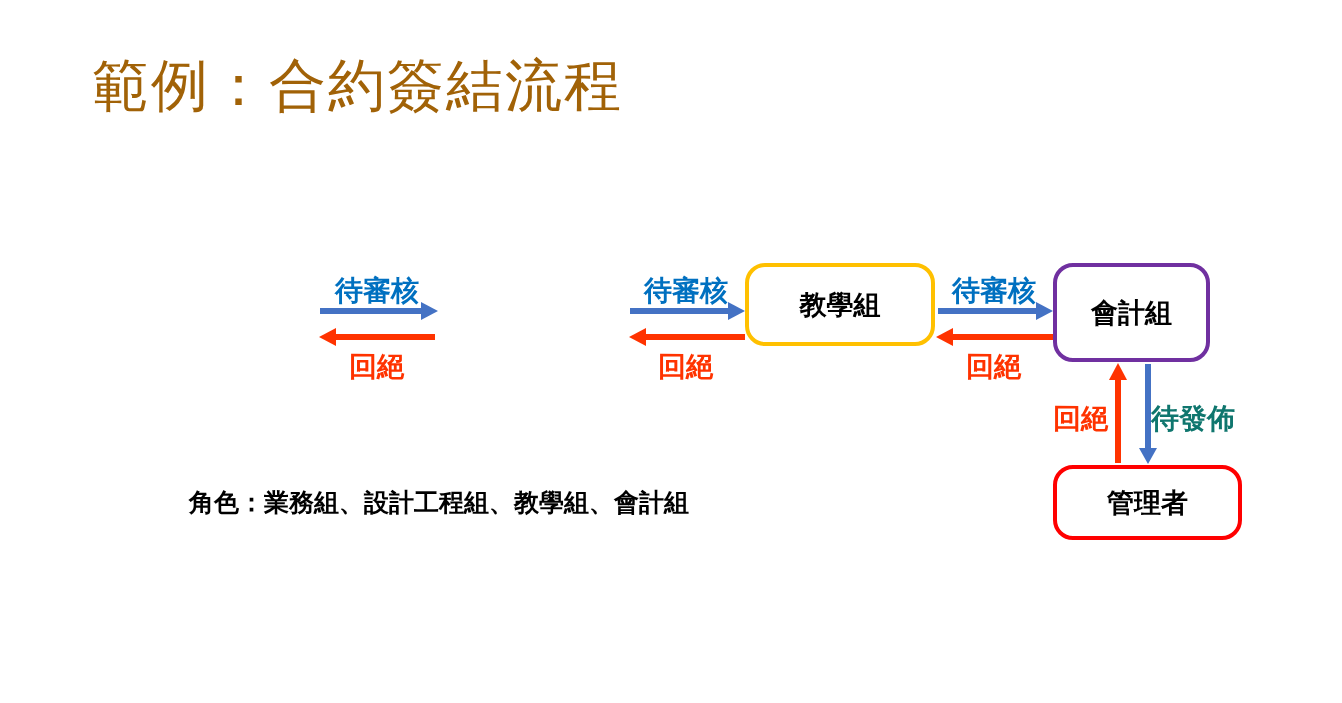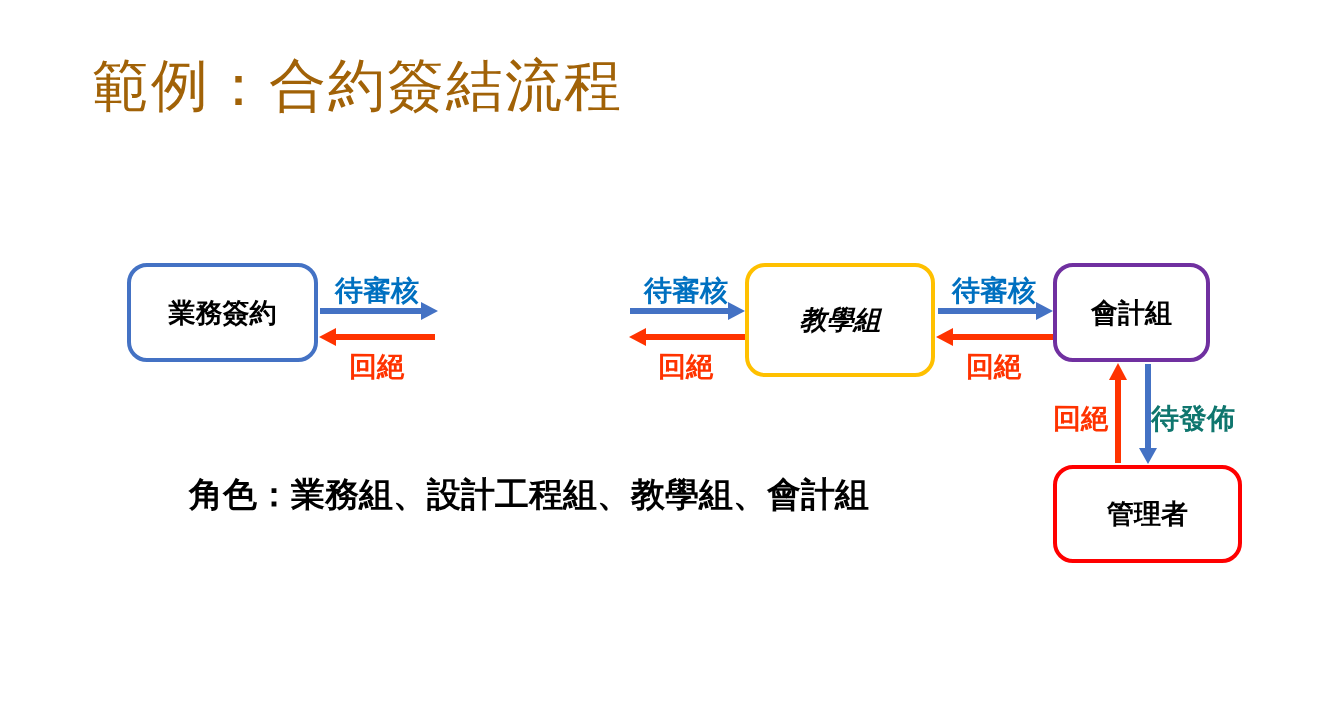--- a/index.html
+++ b/index.html
@@ -53,22 +53,22 @@
     position: absolute;
     font-size: 28px;
     font-weight: 700;
     text-align: center;
     white-space: nowrap;
     font-family: Liberation Serif, serif;
   }
   .roles-note {
     position: absolute;
     left: 189px;
-    top: 472px;
-    font-size: 34px;
+    top: 486px;
+    font-size: 25px;
     font-weight: 700;
     color: #000000;
     white-space: nowrap;
     text-align: right;
   }
 </style>
 </head>
 <body>
 
 <div class="stage">
@@ -91,34 +91,31 @@
     <line x1="1053" y1="337" x2="953" y2="337" stroke-width="6" stroke="#FF3300"></line>
     <polygon points="953,328 936,337 953,346" fill="#FF3300"></polygon>
 
     <line x1="1148" y1="364" x2="1148" y2="448" stroke-width="6" stroke="#4472C4"></line>
     <polygon points="1139,448 1148,464 1157,448" fill="#4472C4"></polygon>
 
     <line x1="1118" y1="463" x2="1118" y2="380" stroke-width="6" stroke="#FF3300"></line>
     <polygon points="1109,380 1118,363 1127,380" fill="#FF3300"></polygon>
   </svg>
 
-  <div class="flow-box" style="left: 127px; top: 263px; width: 191px; height: 99px; border-color: rgb(68, 114, 196);">
-    <span class="box-label">業務簽約</span>
-  </div>
 
 
-  <div class="flow-box" style="left: 745px; top: 263px; width: 190px; height: 114px; border-color: rgb(255, 192, 0); font-style: italic;">
+  <div class="flow-box" style="left: 745px; top: 263px; width: 190px; height: 83px; border-color: rgb(255, 192, 0);">
     <span class="box-label">教學組</span>
   </div>
 
   <div class="flow-box" style="left: 1053px; top: 263px; width: 157px; height: 99px; border-color: rgb(112, 48, 160);">
     <span class="box-label">會計組</span>
   </div>
 
-  <div class="flow-box" style="left: 1053px; top: 465px; width: 189px; height: 98px; border-color: rgb(255, 0, 0);">
+  <div class="flow-box" style="left: 1053px; top: 465px; width: 189px; height: 75px; border-color: rgb(255, 0, 0);">
     <span class="box-label">管理者</span>
   </div>
 
   <span class="edge-label" style="left: 322px; top: 272px; width: 110px; color: rgb(0, 112, 192);">待審核</span>
   <span class="edge-label" style="left: 631px; top: 272px; width: 110px; color: rgb(0, 112, 192);">待審核</span>
   <span class="edge-label" style="left: 939px; top: 272px; width: 110px; color: rgb(0, 112, 192);">待審核</span>
 
   <span class="edge-label" style="left: 342px; top: 348px; width: 70px; color: rgb(255, 51, 0);">回絕</span>
   <span class="edge-label" style="left: 651px; top: 348px; width: 70px; color: rgb(255, 51, 0);">回絕</span>
   <span class="edge-label" style="left: 959px; top: 348px; width: 70px; color: rgb(255, 51, 0);">回絕</span>

